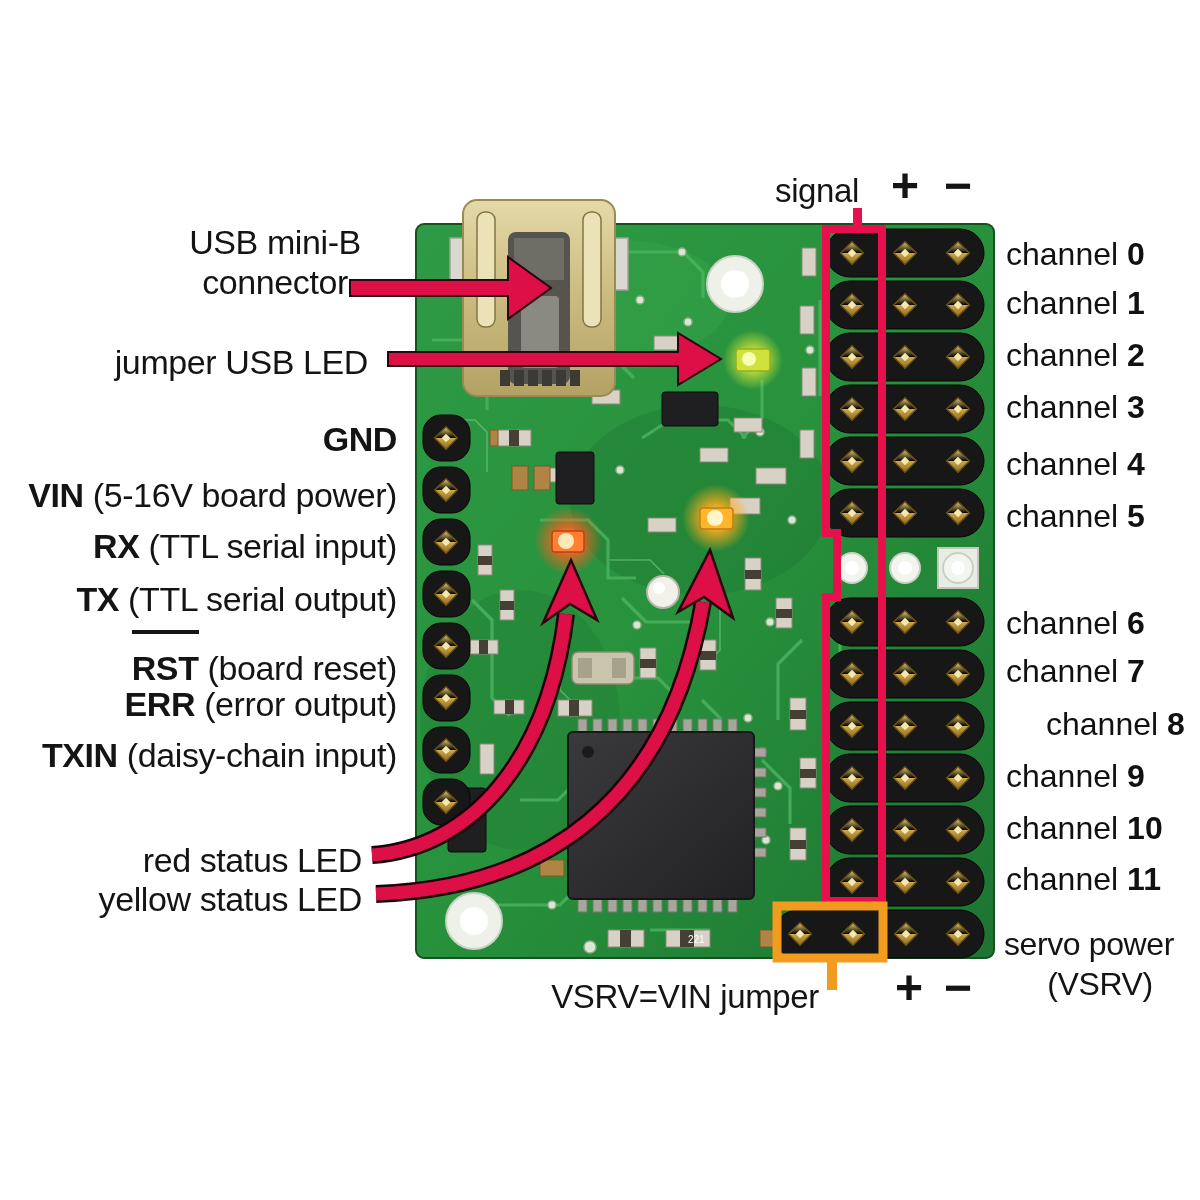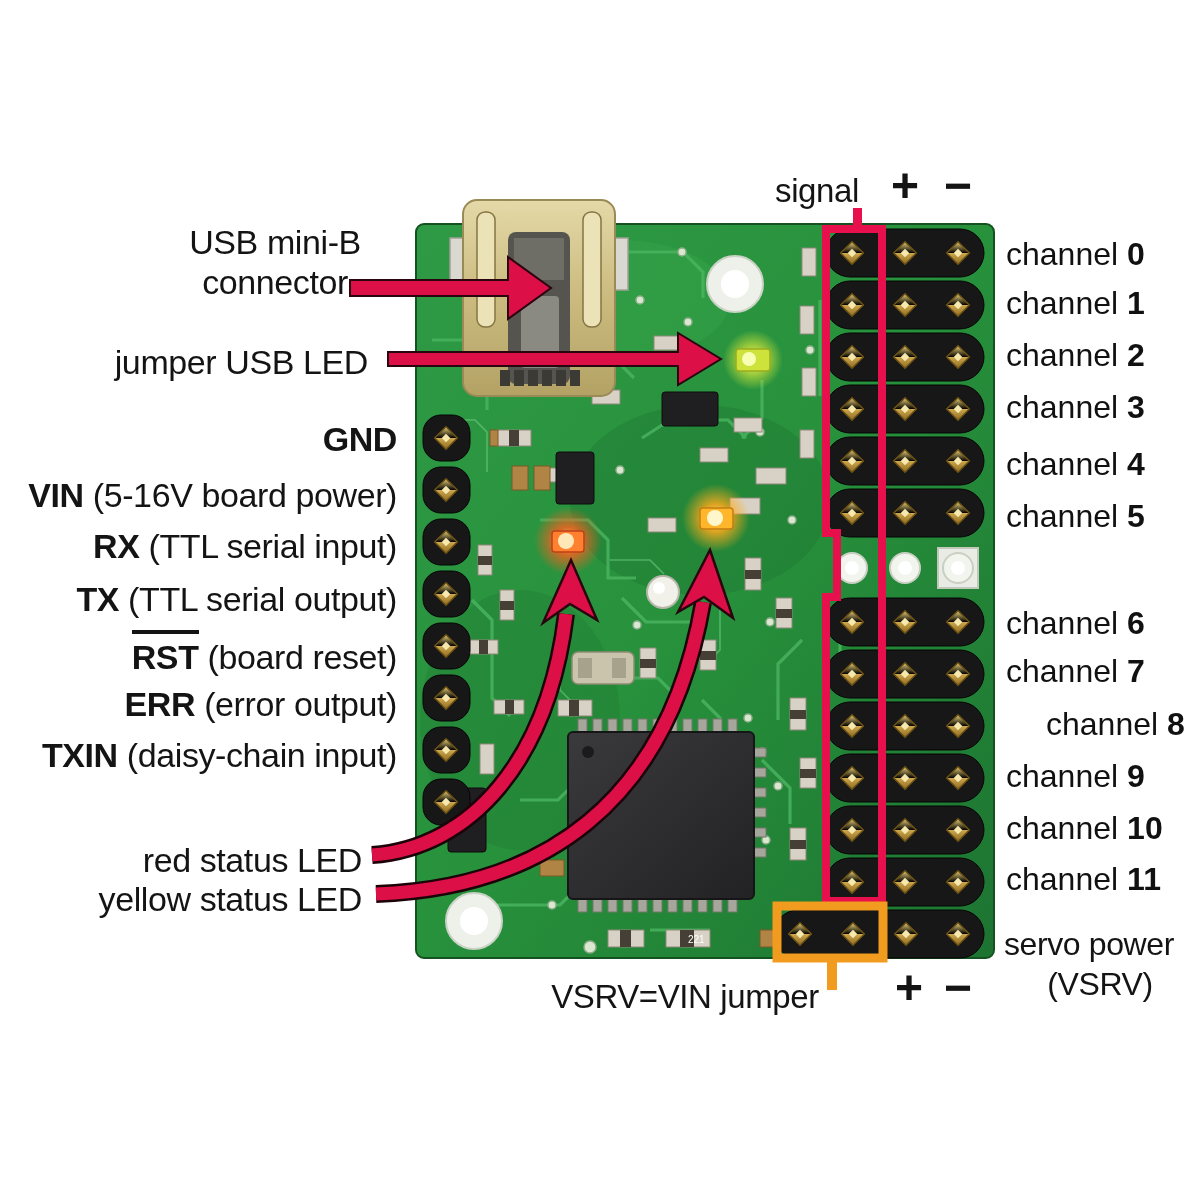--- a/index.html
+++ b/index.html
@@ -2,21 +2,21 @@
 <html><head>
 <meta charset="utf-8">
 <style>
   html,body{margin:0;padding:0;background:#fff;}
   .stage{position:relative;width:1200px;height:1200px;background:#ffffff;overflow:hidden;
          font-family:"Liberation Sans",sans-serif;color:#111;}
   svg{position:absolute;left:0;top:0;}
   .lbl{position:absolute;font-size:34px;line-height:1.18;color:#141414;letter-spacing:-0.4px;white-space:nowrap;}
   .ra{text-align:right;}
   .ctr{text-align:center;}
-  .ovl{border-top:4px solid #141414;display:inline-block;line-height:1.02;padding-top:6px;margin-left:40px;}
+  .ovl{border-top:4px solid #141414;display:inline-block;line-height:1.02;padding-top:17px;margin-left:40px;}
   .pm{font-size:48px;font-weight:bold;letter-spacing:0;}
   .chan{position:absolute;left:1006px;width:192px;font-size:32px;white-space:nowrap;}
   .chan b{margin-left:9px;}
   .small-note{font-size:32px;}
 </style>
 </head>
 <body>
 
 <div class="stage">
 

